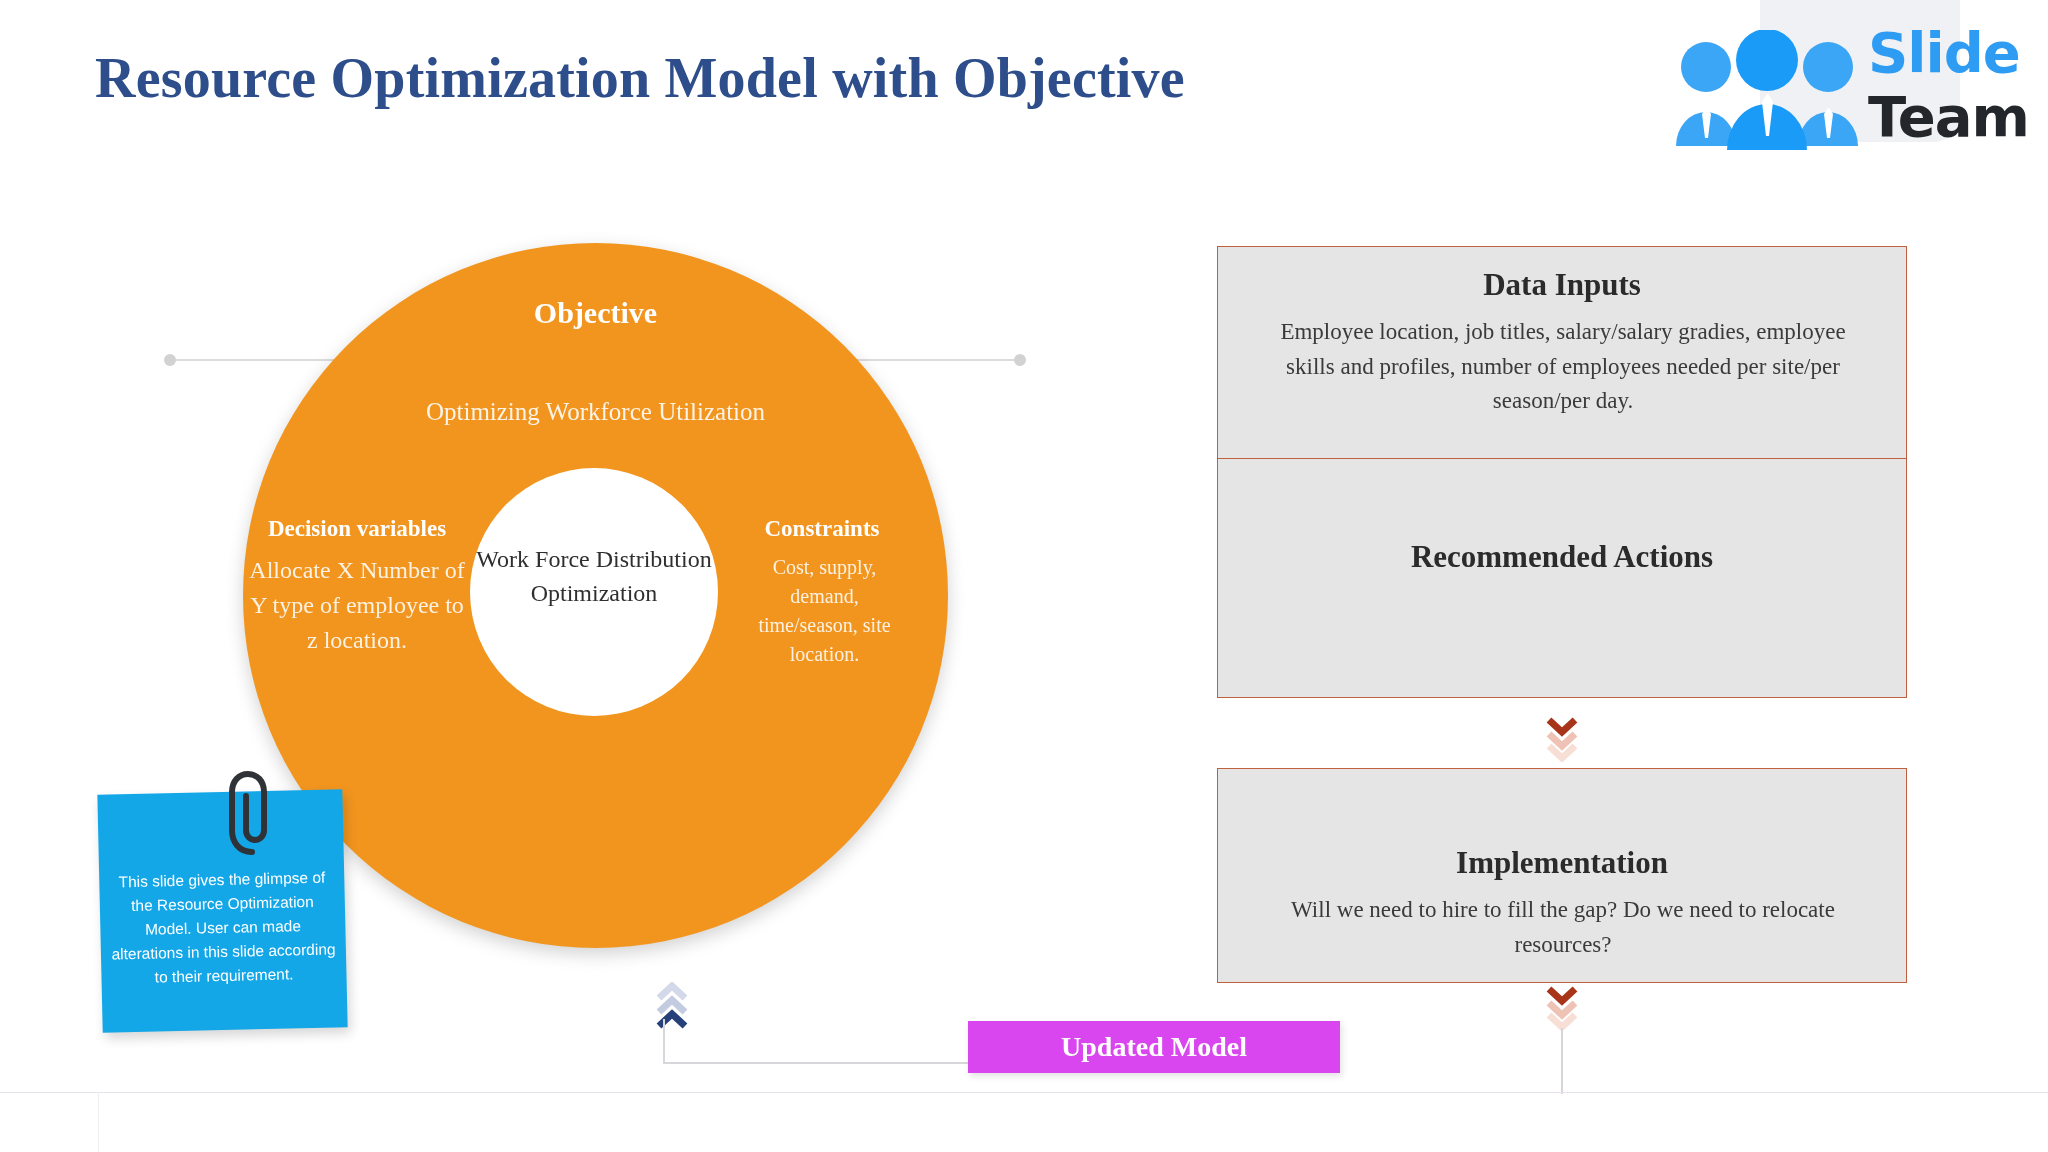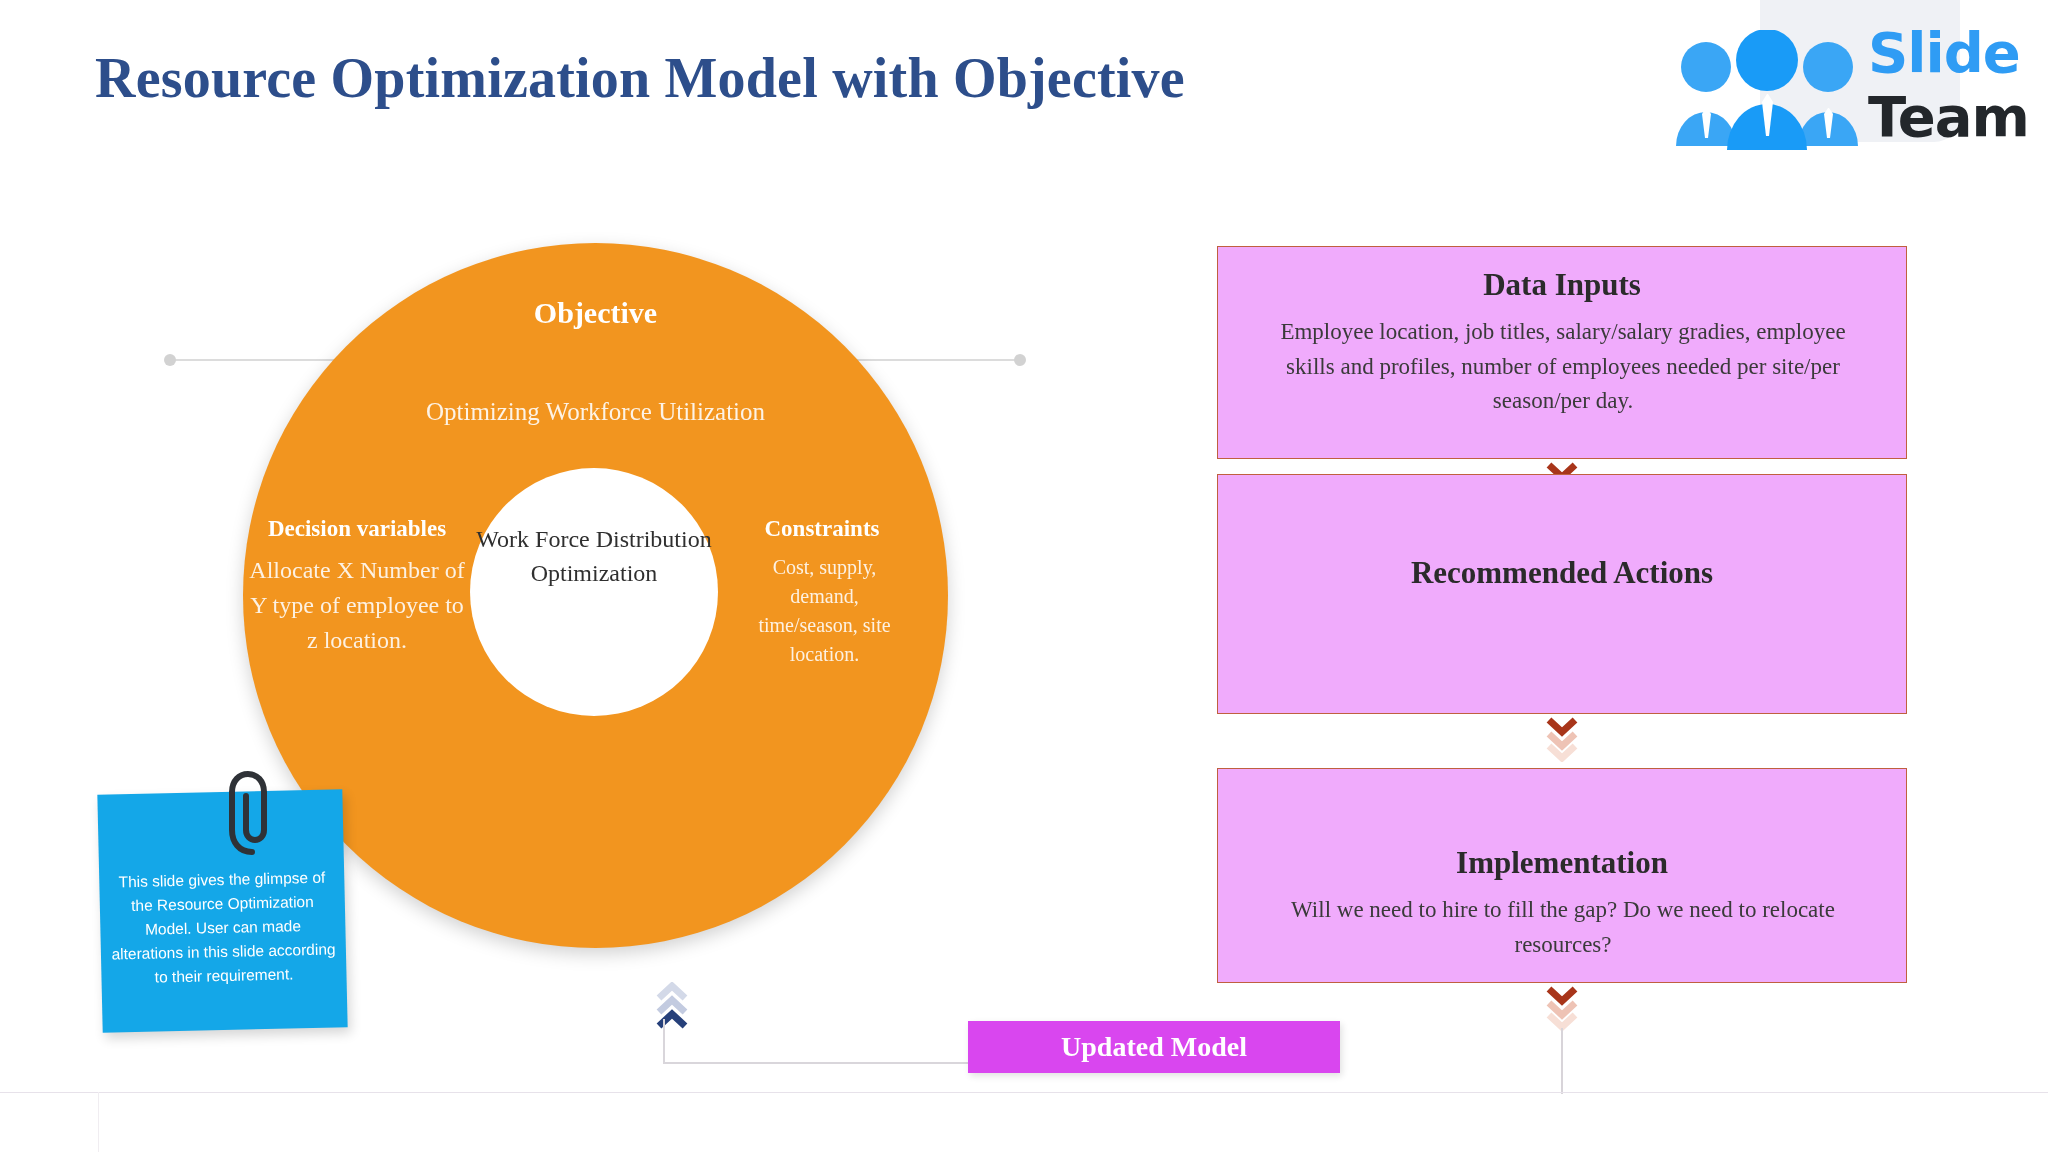--- a/index.html
+++ b/index.html
@@ -81,21 +81,21 @@
   }
   .c-objective{
     position:absolute;left:243px;top:296px;width:705px;
     text-align:center;color:#ffffff;font-size:30px;font-weight:bold;
   }
   .c-sub{
     position:absolute;left:243px;top:398px;width:705px;
     text-align:center;color:#fdf3e6;font-size:25px;
   }
   .c-inner-text{
-    position:absolute;left:470px;top:522px;width:248px;
+    position:absolute;left:470px;top:542px;width:248px;
     text-align:center;color:#2f2f2f;font-size:24px;line-height:1.42;
   }
   .c-dv-title{
     position:absolute;left:243px;top:516px;width:228px;
     text-align:center;color:#ffffff;font-size:23px;font-weight:bold;
   }
   .c-dv-body{
     position:absolute;left:247px;top:553px;width:220px;
     text-align:center;color:#fdf1e2;font-size:24px;line-height:1.45;
   }
@@ -124,25 +124,25 @@
     font-family:"Liberation Sans", sans-serif;
     font-size:15.5px;line-height:1.55;
     transform:rotate(-1.3deg);
   }
   .clip{position:absolute;left:122px;top:-24px;width:60px;height:90px;}
 
   
   .fbox{
     position:absolute;left:1217px;width:690px;
     border:1.6px solid #c0603f;
-    background:#f0abfc;
+    background:#e5e5e5;
     box-sizing:border-box;
   }
   .fbox.b1{top:246px;height:213px;}
-  .fbox.b2{top:474px;height:240px;padding-left:24px;}
+  .fbox.b2{top:458px;height:240px;padding-left:24px;}
   .fbox.b3{top:768px;height:215px;}
   .fbox-title{
     position:absolute;left:0;width:100%;text-align:center;
     font-size:31px;font-weight:bold;color:#2b2b2b;
   }
   .fbox.b1 .fbox-title{top:20px;}
   .fbox.b2 .fbox-title{top:80px;}
   .fbox.b3 .fbox-title{top:76px;}
   .fbox-body{
     position:absolute;left:38px;width:614px;text-align:center;

